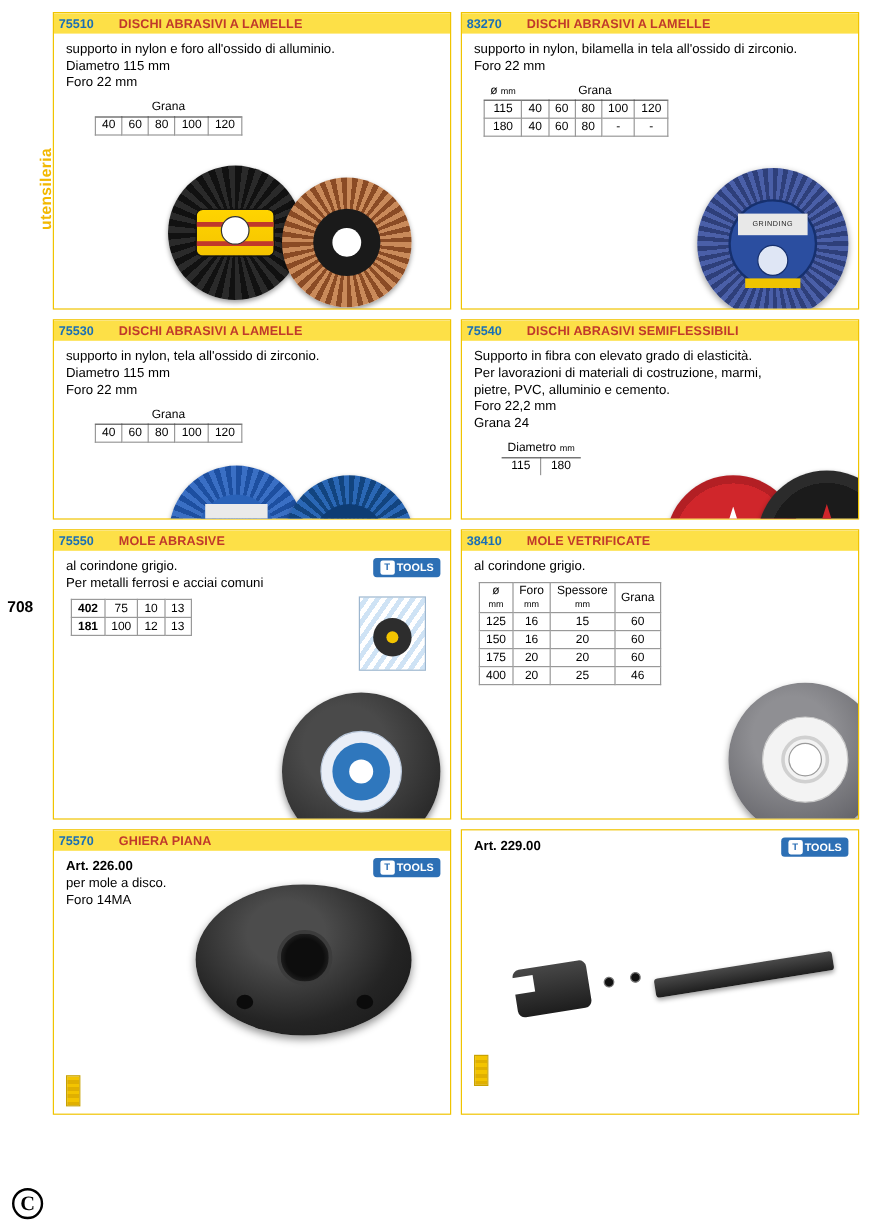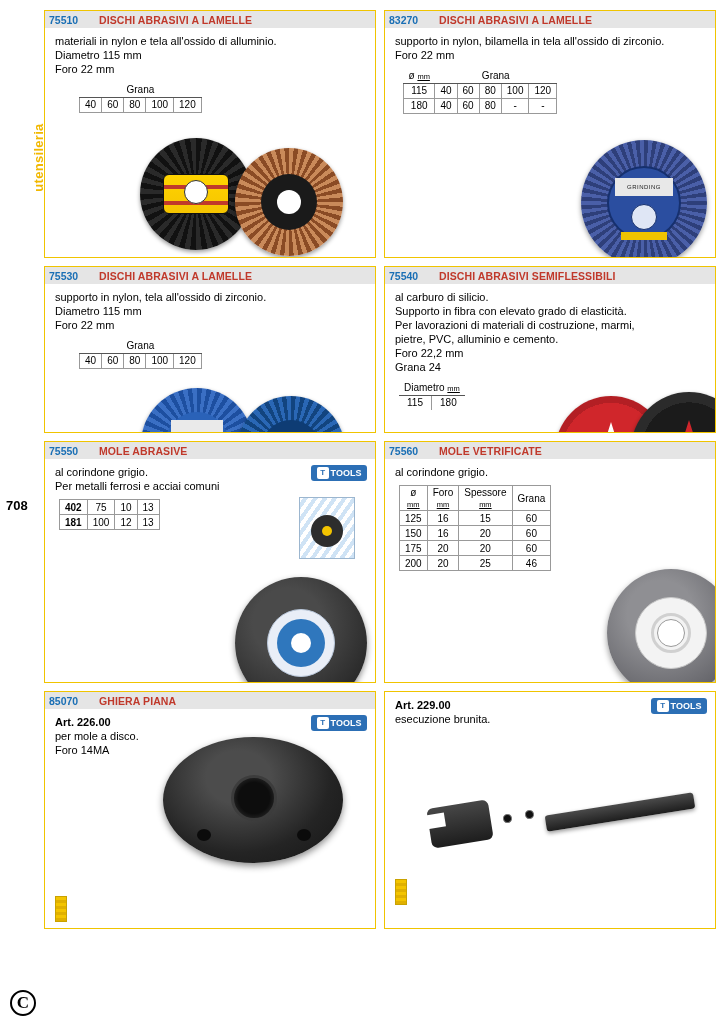--- a/index.html
+++ b/index.html
@@ -52,21 +52,21 @@
     position: relative;
     width: 332px;
     overflow: hidden;
   }
   .card.tall  { height: 248px; }
   .card.mid   { height: 167px; }
   .card.mid2  { height: 242px; }
   .card.short { height: 238px; }
 
   .card-head {
-    background: #e5e5e5;
+    background: #fde047;
     height: 17px;
     display: flex; align-items: center;
     padding: 0 4px;
     gap: 8px;
   }
   .code {
     font-size: 10.5px; font-weight: bold; color: #1a6fb5;
     min-width: 42px;
   }
   .title {
@@ -85,21 +85,21 @@
     padding: 1px 5px;
     text-align: center;
     font-weight: normal;
     height: 15px;
   }
   .grana-head {
     border: 0 !important; border-bottom: 1px solid #555 !important;
     font-size: 10.5px; padding-bottom: 1px !important;
   }
 
-  .sub { font-size: 7.5px; text-decoration: underline; }
+  .sub { font-size: 7.5px; }
 
   
   .tools-badge {
     position: absolute;
     width: 56px; height: 16px;
     background: #2c6fb5;
     border-radius: 3px;
     color: #fff;
     font-size: 9px; font-weight: bold;
     display: flex; align-items: center; justify-content: center;
@@ -237,21 +237,21 @@
 <div class="sheet">
 
   <div class="row">
 
     <div class="card tall">
       <div class="card-head">
         <span class="code">75510</span>
         <span class="title">DISCHI ABRASIVI A LAMELLE</span>
       </div>
       <div class="card-body">
-        <div class="desc">materiali in nylon e tela all'ossido di alluminio.</div>
+        <div class="desc">supporto in nylon e foro all'ossido di alluminio.</div>
         <div class="desc">Diametro 115 mm</div>
         <div class="desc">Foro 22 mm</div>
 
         <table class="tbl" style="margin-left:24px;">
           <tbody>
               <tr>
                 <td class="grana-head" colspan="5">Grana</td>
               </tr>
           <tr>
             <td>40</td>
@@ -360,28 +360,27 @@
         <div class="hole d3b-hole"></div>
       </div>
     </div>
 
     <div class="card mid">
       <div class="card-head">
         <span class="code">75540</span>
         <span class="title">DISCHI ABRASIVI SEMIFLESSIBILI</span>
       </div>
       <div class="card-body">
-        <div class="desc">al carburo di silicio.</div>
         <div class="desc">Supporto in fibra con elevato grado di elasticità.</div>
         <div class="desc">Per lavorazioni di materiali di costruzione, marmi,</div>
         <div class="desc">pietre, PVC, alluminio e cemento.</div>
         <div class="desc">Foro 22,2 mm</div>
         <div class="desc">Grana 24</div>
 
-        <table class="tbl" style="margin-left:4px;">
+        <table class="tbl" style="margin-left:23px;">
           <tbody>
               <tr>
             <td class="grana-head" colspan="2">
               <span>Diametro</span>
               <span class="sub">mm</span>
             </td>
           </tr>
           <tr>
             <td style="border:0;border-right:1px solid #999;">115</td>
             <td style="border:0;">180</td>
@@ -441,21 +440,21 @@
 
         <div class="art disc d5"></div>
         <div class="d5-lbl"></div>
         <div class="d5-lbl2"></div>
         <div class="hole d5-hole"></div>
       </div>
     </div>
 
     <div class="card mid2">
       <div class="card-head">
-        <span class="code">75560</span>
+        <span class="code">38410</span>
         <span class="title">MOLE VETRIFICATE</span>
       </div>
       <div class="card-body">
         <div class="desc">al corindone grigio.</div>
 
         <table class="tbl" style="margin-left:4px;">
           <tbody>
               <tr>
             <td>
               <span>ø</span><br><span class="sub">mm</span>
@@ -482,41 +481,41 @@
             <td>20</td>
             <td>60</td>
           </tr>
           <tr>
             <td>175</td>
             <td>20</td>
             <td>20</td>
             <td>60</td>
           </tr>
           <tr>
-            <td>200</td>
+            <td>400</td>
             <td>20</td>
             <td>25</td>
             <td>46</td>
           </tr>
         </tbody>
           </table>
 
         <div class="art disc d6"></div>
         <div class="d6-lbl"></div>
         <div class="d6-ring"></div>
         <div class="hole d6-hole"></div>
       </div>
     </div>
   </div>
 
   <div class="row">
 
     <div class="card short">
       <div class="card-head">
-        <span class="code">85070</span>
+        <span class="code">75570</span>
         <span class="title">GHIERA PIANA</span>
       </div>
       <div class="card-body">
         <div class="desc" style="font-weight:bold;">Art. 226.00</div>
         <div class="desc">per mole a disco.</div>
         <div class="desc">Foro 14MA</div>
 
         <div class="tools-badge" style="right:8px; top:6px;">
           <span class="t-ic">T</span>
           <span>TOOLS</span>
@@ -527,21 +526,20 @@
         <div class="g1-n1"></div>
         <div class="g1-n2"></div>
 
         <div class="marker"></div>
       </div>
     </div>
 
     <div class="card short">
       <div class="card-body">
         <div class="desc" style="font-weight:bold;">Art. 229.00</div>
-        <div class="desc">esecuzione brunita.</div>
 
         <div class="tools-badge" style="right:8px; top:6px;">
           <span class="t-ic">T</span>
           <span>TOOLS</span>
         </div>
 
         <div class="w-handle"></div>
         <div class="w-head"></div>
         <div class="w-fork"></div>
         <div class="w-pin1"></div>

